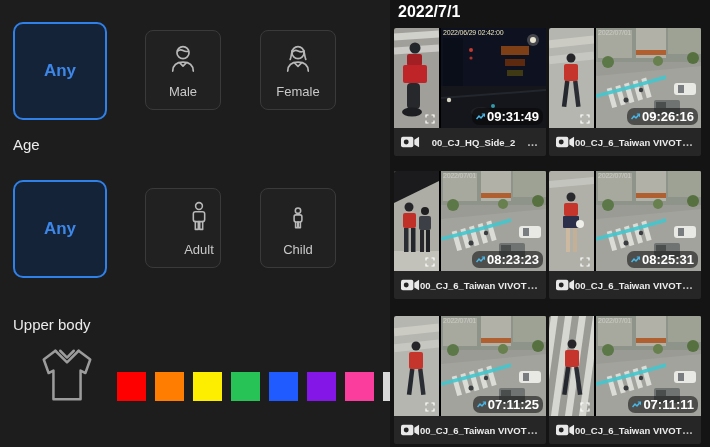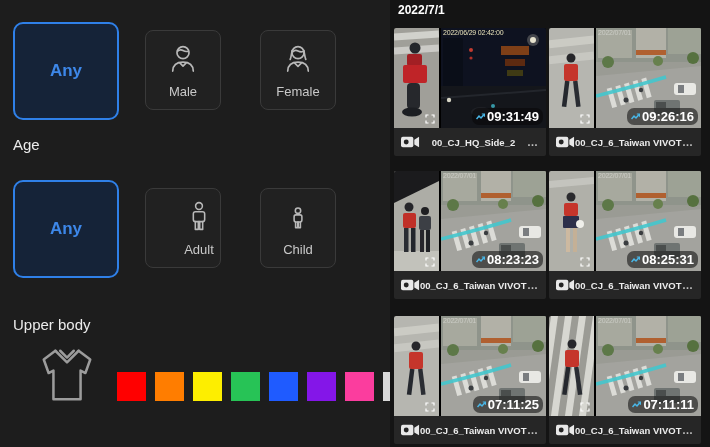--- a/index.html
+++ b/index.html
@@ -2,41 +2,41 @@
 <html><head>
 <meta charset="utf-8">
 <style>
   * { margin:0; padding:0; box-sizing:border-box; }
   html,body { background:#000; }
   body { font-family:"Liberation Sans", sans-serif; }
   .stage { position:relative; width:710px; height:447px; background:#1d1d1d; overflow:hidden; }
 
   
   .filter-panel { position:absolute; left:0; top:0; width:390px; height:447px; background:#1d1d1d; overflow:hidden; }
-  .opt-any { position:absolute; width:106px; height:98px; background:#152338; border:2px solid #2f80e8; border-radius:10px;
+  .opt-any { position:absolute; width:94px; height:98px; background:#152338; border:2px solid #2f80e8; border-radius:10px;
              display:flex; align-items:center; justify-content:center; color:#3d87e8; font-size:17px; font-weight:bold; cursor:pointer; }
   .opt-card { position:absolute; width:76px; height:80px; background:#212121; border:1px solid #3a3a3a; border-radius:8px;
               display:flex; flex-direction:column; align-items:center; justify-content:center; gap:4px; cursor:pointer; }
   .opt-card .lbl { color:#c9c9c9; font-size:13px; }
   .gender-any { left:13px; top:22px; }
   .gender-male { left:145px; top:30px; }
   .gender-female { left:260px; top:30px; }
   .age-any { left:13px; top:180px; }
   .age-adult { left:145px; top:188px;padding-left:32px; }
   .age-child { left:260px; top:188px; }
   .sec-label { position:absolute; left:13px; color:#ebebeb; font-size:15px; }
   .lbl-age { top:136px; }
   .lbl-upper { top:296px;margin-top:20px; }
   .tshirt { position:absolute; left:36px; top:340px; }
   .swatch-row { position:absolute; left:117px; top:372px; display:flex; gap:9px; }
   .swatch { width:29px; height:29px; flex:0 0 29px; cursor:pointer; }
 
   
   .results-panel { position:absolute; left:390px; top:0; width:320px; height:447px; background:#141414; }
-  .date-header { position:absolute; left:8px; top:3px; color:#ffffff; font-size:12px; font-weight:bold; }
+  .date-header { position:absolute; left:8px; top:3px; color:#ffffff; font-size:16px; font-weight:bold; }
   .result-card { position:absolute; width:152px; height:128px; background:#262626; border-radius:2px; overflow:hidden; }
   .c0 { left:4px;   top:28px; }
   .c1 { left:159px; top:28px; }
   .c2 { left:4px;   top:171px; }
   .c3 { left:159px; top:171px; }
   .c4 { left:4px;   top:316px; }
   .c5 { left:159px; top:316px; }
   .thumbs { position:relative; display:flex; gap:2px; height:100px; background:#000; }
   .person-thumb { position:relative; width:45px; flex:0 0 45px; cursor:pointer; }
   .scene-thumb { position:relative; flex:1; cursor:pointer; }

